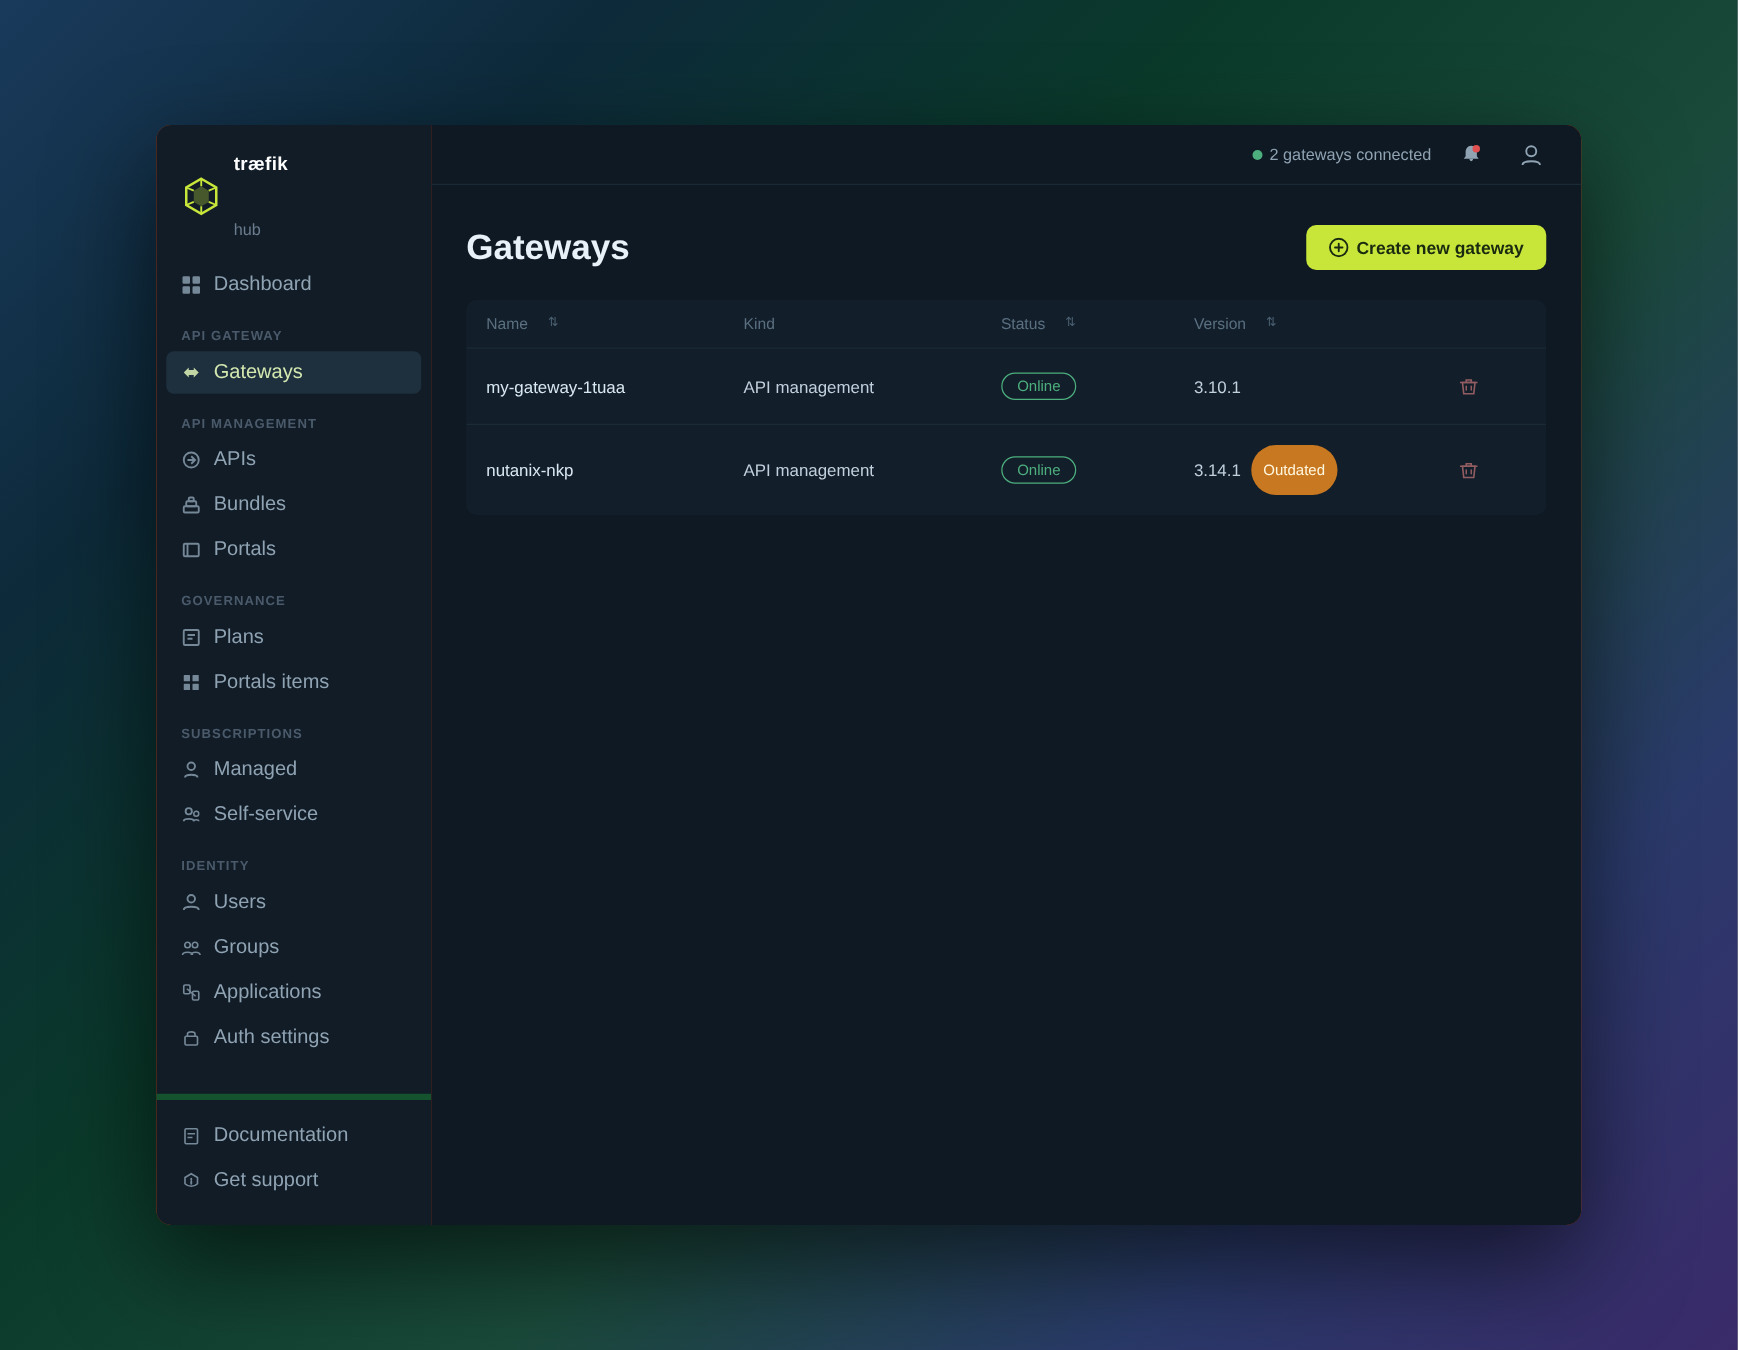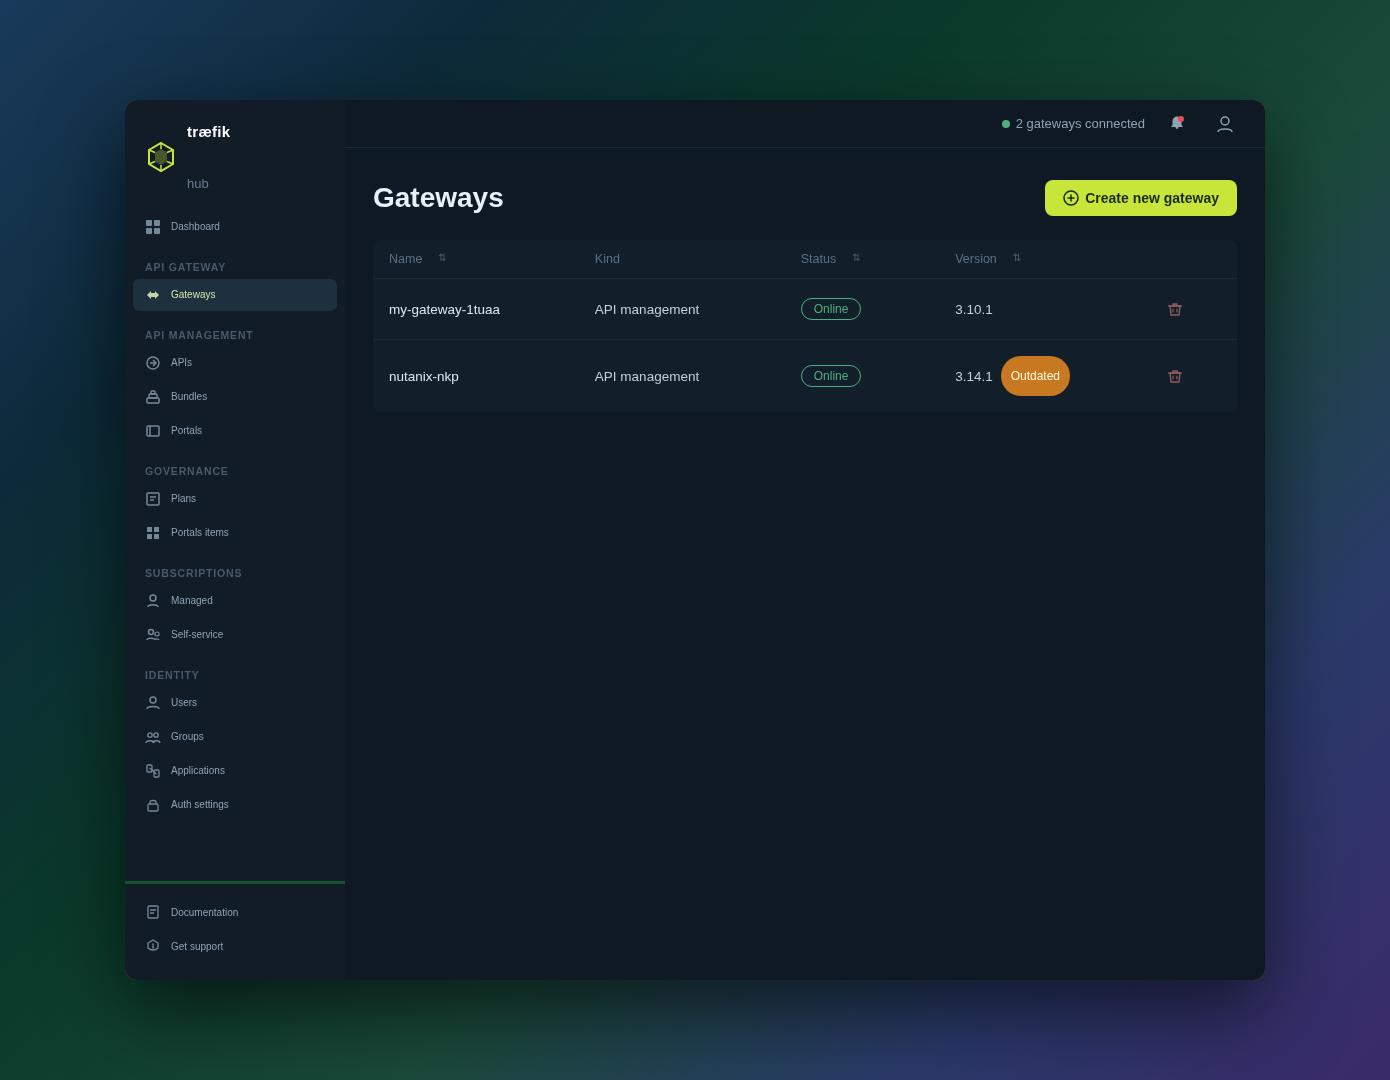--- a/index.html
+++ b/index.html
@@ -74,21 +74,21 @@
     }
 
     .nav-item {
       display: flex;
       align-items: center;
       gap: 10px;
       padding: 8px 12px;
       border-radius: 6px;
       cursor: pointer;
       color: #8fa3b3;
-      font-size: 10px;
+      font-size: 16px;
       transition: background 0.15s;
       margin-bottom: 2px;
     }
 
     .nav-item.active {
       background: #1e2f3e;
       color: #d4e8b0;
     }
 
     .nav-section-label {
@@ -106,21 +106,21 @@
       flex-shrink: 0;
       opacity: 0.8;
     }
 
     .nav-item.active .nav-icon {
       opacity: 1;
     }
 
     .sidebar-bottom {
       padding: 0 8px;
-      border-top: 3px solid #14532d;
+      border-top: 5px solid #14532d;
       padding-top: 12px;
       margin-top: 3px;
     }
 
     
     .main-content {
       flex: 1;
       display: flex;
       flex-direction: column;
       background: #0f1923;

